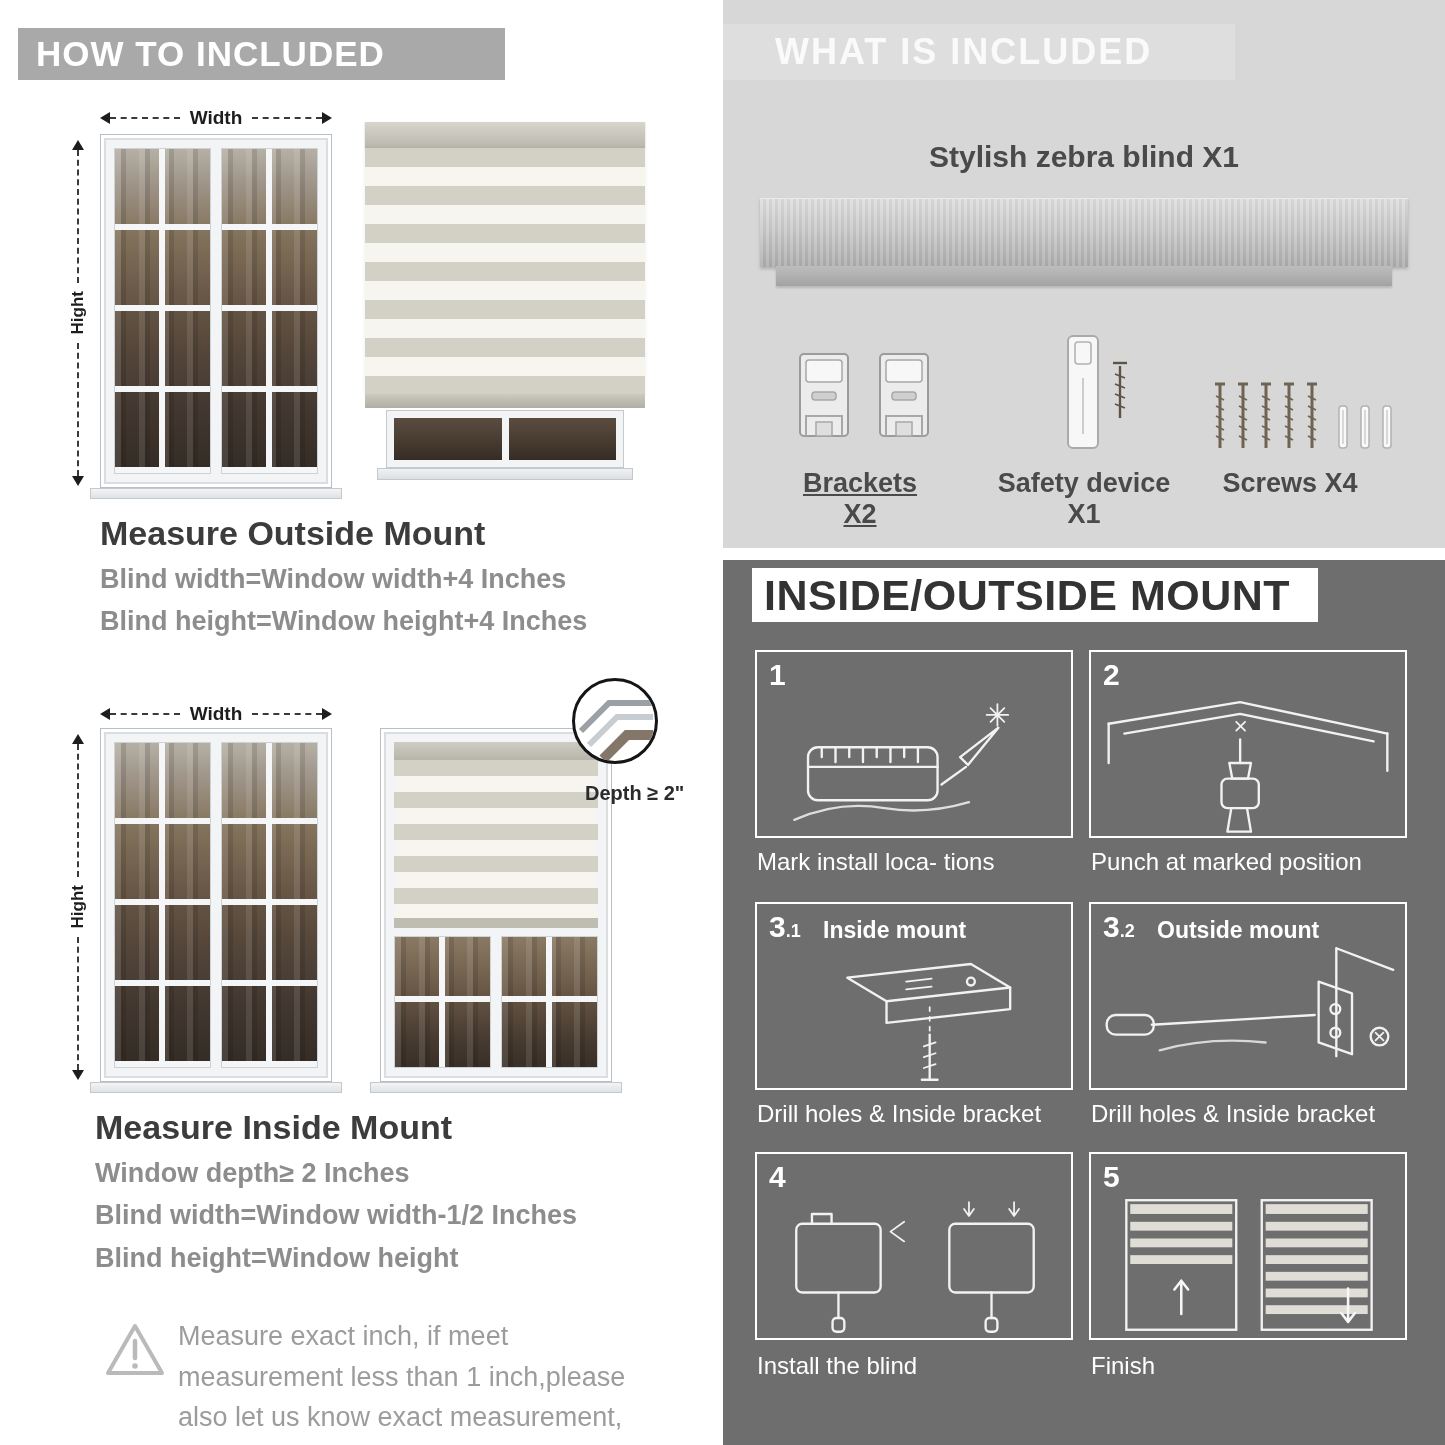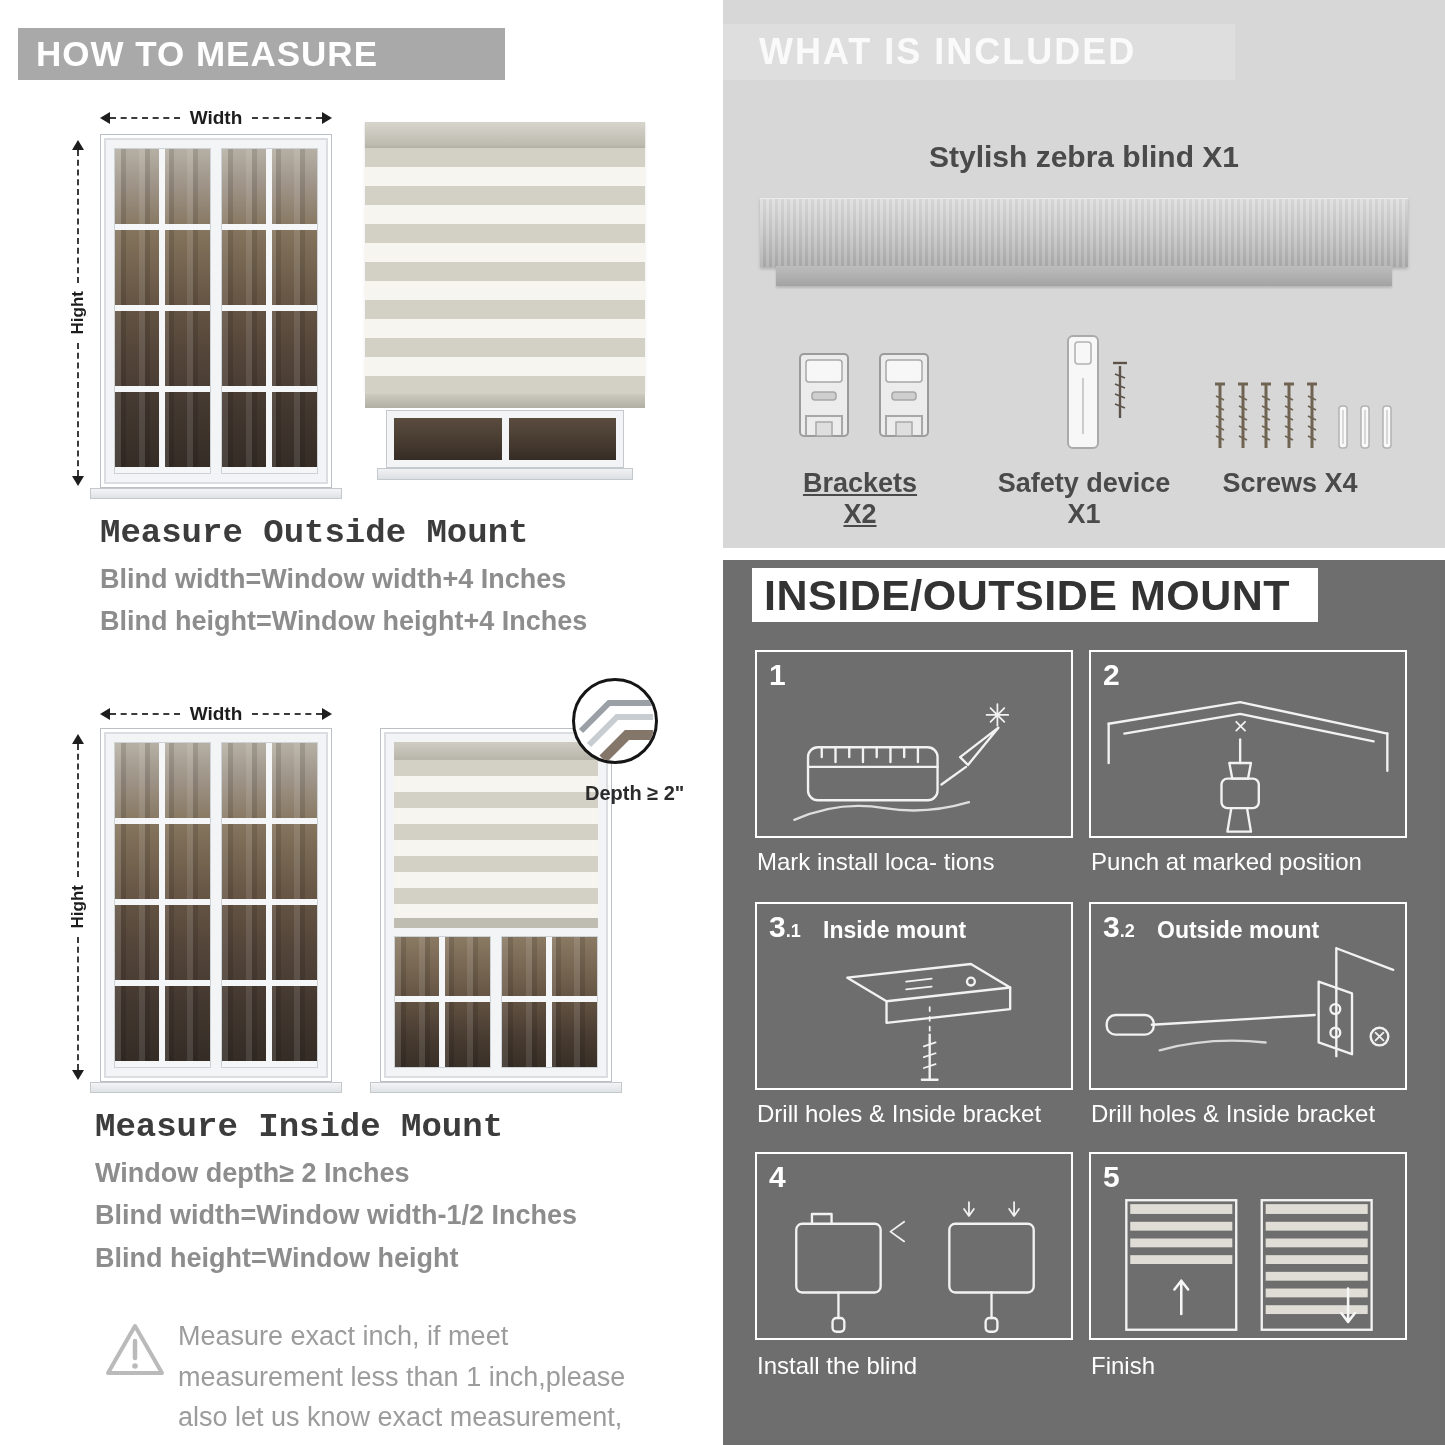--- a/index.html
+++ b/index.html
@@ -69,29 +69,29 @@
   .izebra{flex:1; background:repeating-linear-gradient(180deg, #d3d0c6 0px 16px, #f7f5ef 16px 32px);}
   .irail{height:10px; background:#bfbcb2;}
   .glass.lower{flex:1; margin-top:8px;}
   
   .callout{
     position:absolute; width:80px; height:80px; border-radius:50%;
     border:3px solid #151515; background:#fff; overflow:hidden; z-index:3;
   }
   .depth-label{position:absolute; font-size:20px; font-weight:bold; color:#2b2b2b; white-space:nowrap;}
   
-  .sec-heading{position:absolute; font-size:34px; font-weight:bold; color:#3c3c3c; white-space:nowrap;font-family:Liberation Mono, monospace;}
+  .sec-heading{position:absolute; font-size:34px; font-weight:bold; color:#3c3c3c; white-space:nowrap;}
   .sec-line{position:absolute; font-size:27px; font-weight:bold; color:#8d8d8d; white-space:nowrap;}
   .warn-text{position:absolute; font-size:27px; font-weight:normal; color:#9c9c9c; line-height:1.5; width:452px;}
   
   .included-bg{position:absolute; left:723px; top:0; width:722px; height:548px; background:#d7d7d7;}
   .included-band{
     position:absolute; left:723px; top:24px; width:512px; height:56px;
     background:rgba(255,255,255,0.18); display:flex; align-items:center;
-    padding-left:36px; box-sizing:border-box;
+    padding-left:52px; box-sizing:border-box;
   }
   .included-band .txt{font-size:36px; font-weight:bold; color:rgba(255,255,255,0.85); letter-spacing:2px; white-space:nowrap;}
   .product-label{position:absolute; left:723px; top:140px; width:722px; text-align:center; font-size:30px; font-weight:bold; color:#4a4a4a;}
   .big-cassette{
     position:absolute; left:760px; top:198px; width:648px; height:68px;
     background:
       repeating-linear-gradient(90deg, rgba(255,255,255,0.12) 0px 3px, rgba(0,0,0,0.04) 3px 6px),
       linear-gradient(180deg, #dedede 0%, #cacaca 45%, #adadad 100%);
     border-top:1px solid #ebebeb; box-shadow:0 2px 3px rgba(0,0,0,0.18);
   }
@@ -114,21 +114,21 @@
   .step-title{position:absolute; top:13px; left:66px; color:#ffffff; font-weight:bold; font-size:23px; white-space:nowrap;}
   .step-art{position:absolute; left:0; top:36px; width:100%; height:148px;}
   .step-caption{position:absolute; width:330px; color:#ffffff; font-weight:normal; font-size:24px; white-space:nowrap;}
 </style>
 </head>
 <body>
 
 <div class="canvas">
 
   <div class="banner-left">
-    <span>HOW TO MEASURE</span>
+    <span>HOW TO INCLUDED</span>
   </div>
 
   <div class="h-arrow" style="left:100px; top:110px; width:232px;">
     <span class="ah left"></span>
     <span class="dash"></span>
     <span class="alabel">Width</span>
     <span class="dash"></span>
     <span class="ah right"></span>
   </div>
 

